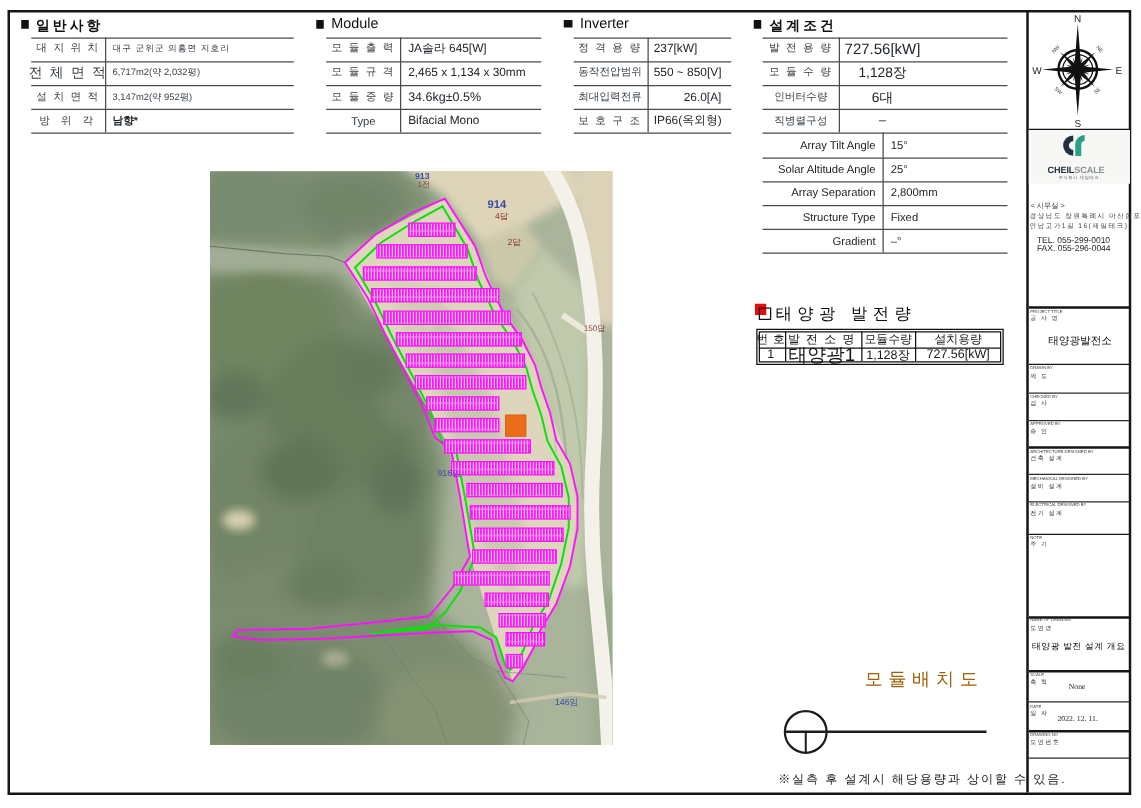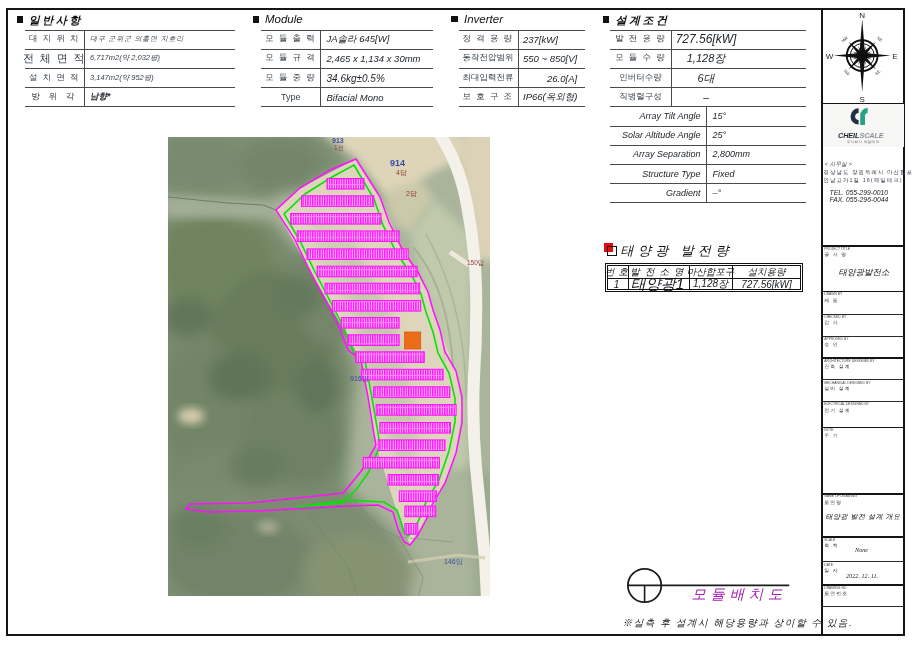--- a/index.html
+++ b/index.html
@@ -2,21 +2,21 @@
 <html><head>
 <meta charset="utf-8">
 <style>
 html,body{margin:0;padding:0;background:#fff;}
 body{width:913px;height:646px;position:relative;overflow:hidden;
   font-family:"Liberation Sans",sans-serif;-webkit-font-smoothing:antialiased;}
 .abs{position:absolute;}
 .hl{position:absolute;background:#4b4b4b;height:1px;}
 .vl{position:absolute;background:#4b4b4b;width:1px;}
 .lbl{position:absolute;color:#37404a;white-space:nowrap;}
-.val{position:absolute;color:#20262c;white-space:nowrap;font-style:italic;}
+.val{position:absolute;color:#20262c;white-space:nowrap;}
 .ctr{transform:translate(-50%,-50%);}
 .ctx{transform:translate(-50%,0);}
 .sq{position:absolute;background:#111;}
 .tiny{position:absolute;color:#4d5560;white-space:nowrap;transform-origin:0 0;}
 </style>
 </head>
 <body>
 
 <div class="abs" style="left:5.8px;top:7.9px;width:895.2px;height:624.1px;border:2.4px solid #151515;"></div>
 
@@ -189,34 +189,34 @@
 <div class="val" style="left:620.5px;top:241.8px;font-size:13px;letter-spacing:4.4px;color:#0c0c0c">태양광 발전량</div>
 
 <div class="abs" style="left:604.6px;top:263.3px;width:196.4px;height:26.6px;border:1px solid #111"></div>
 <div class="abs" style="left:606.6px;top:265.3px;width:192.4px;height:22.6px;border:1px solid #111"></div>
 <div class="vl" style="left:627.5px;top:265.3px;height:23.6px;background:#111"></div>
 <div class="vl" style="left:688.5px;top:265.3px;height:23.6px;background:#111"></div>
 <div class="vl" style="left:732.4px;top:265.3px;height:23.6px;background:#111"></div>
 <div class="hl" style="left:606.6px;top:277.6px;width:193.4px;background:#111"></div>
 <div class="val ctr" style="left:616.8px;top:271.9px;font-size:9.5px;letter-spacing:0.6px;color:#15191e">번 호</div>
 <div class="val ctr" style="left:657.5px;top:271.9px;font-size:9.5px;letter-spacing:1.2px;color:#15191e">발 전 소 명</div>
-<div class="val ctr" style="left:710.5px;top:271.9px;font-size:9.5px;letter-spacing:0px;color:#15191e">마산합포구</div>
+<div class="val ctr" style="left:710.5px;top:271.9px;font-size:9.5px;letter-spacing:0px;color:#15191e">모듈수량</div>
 <div class="val ctr" style="left:766.5px;top:271.9px;font-size:9.5px;letter-spacing:0px;color:#15191e">설치용량</div>
 <div class="val ctr" style="left:616.5px;top:284px;font-size:10px;color:#15191e">1</div>
 <div class="val ctr" style="left:657.5px;top:284px;font-size:15px;color:#15191e">태양광1</div>
 <div class="val ctr" style="left:710.5px;top:284px;font-size:10px;color:#15191e">1,128장</div>
 <div class="val ctr" style="left:766.5px;top:284px;font-size:10px;color:#15191e">727.56[kW]</div>
 
 <svg class="abs" style="left:626px;top:566.5px" width="165" height="37" viewBox="0 0 165 37">
 <circle cx="18.6" cy="18.5" r="16.7" fill="none" stroke="#1c1c1c" stroke-width="1.8"></circle>
 <line x1="1.9" y1="18.4" x2="163.2" y2="18.4" stroke="#1c1c1c" stroke-width="1.9"></line>
 <line x1="18.6" y1="18.4" x2="18.6" y2="35.2" stroke="#1c1c1c" stroke-width="1.6"></line>
 </svg>
 
-<div class="val" style="left:691.5px;top:585px;font-size:14.5px;letter-spacing:4.6px;color:#a21caf">모듈배치도</div>
+<div class="val" style="left:691.5px;top:534px;font-size:14.5px;letter-spacing:4.6px;color:#a16207">모듈배치도</div>
 
 <div class="val" style="left:622.5px;top:617.3px;font-size:9.7px;letter-spacing:1.5px;color:#17181a">※실측 후 설계시 해당용량과 상이할 수 있음.</div>
 
 <svg class="abs" style="left:822.3px;top:7.9px" width="81" height="95" viewBox="0 0 81 95">
 <circle cx="40.2" cy="47.6" r="15.4" fill="none" stroke="#101010" stroke-width="1.9"></circle>
 <circle cx="40.2" cy="47.6" r="12" fill="none" stroke="#101010" stroke-width="1"></circle>
 <polygon points="44.2,37.9 41.4,48.1 39.0,47.1" fill="#101010"></polygon>
 <polygon points="49.9,43.6 40.7,48.8 39.7,46.4" fill="#101010"></polygon>
 <polygon points="49.9,51.6 39.7,48.8 40.7,46.4" fill="#101010"></polygon>
 <polygon points="44.2,57.3 39.0,48.1 41.4,47.1" fill="#101010"></polygon>

